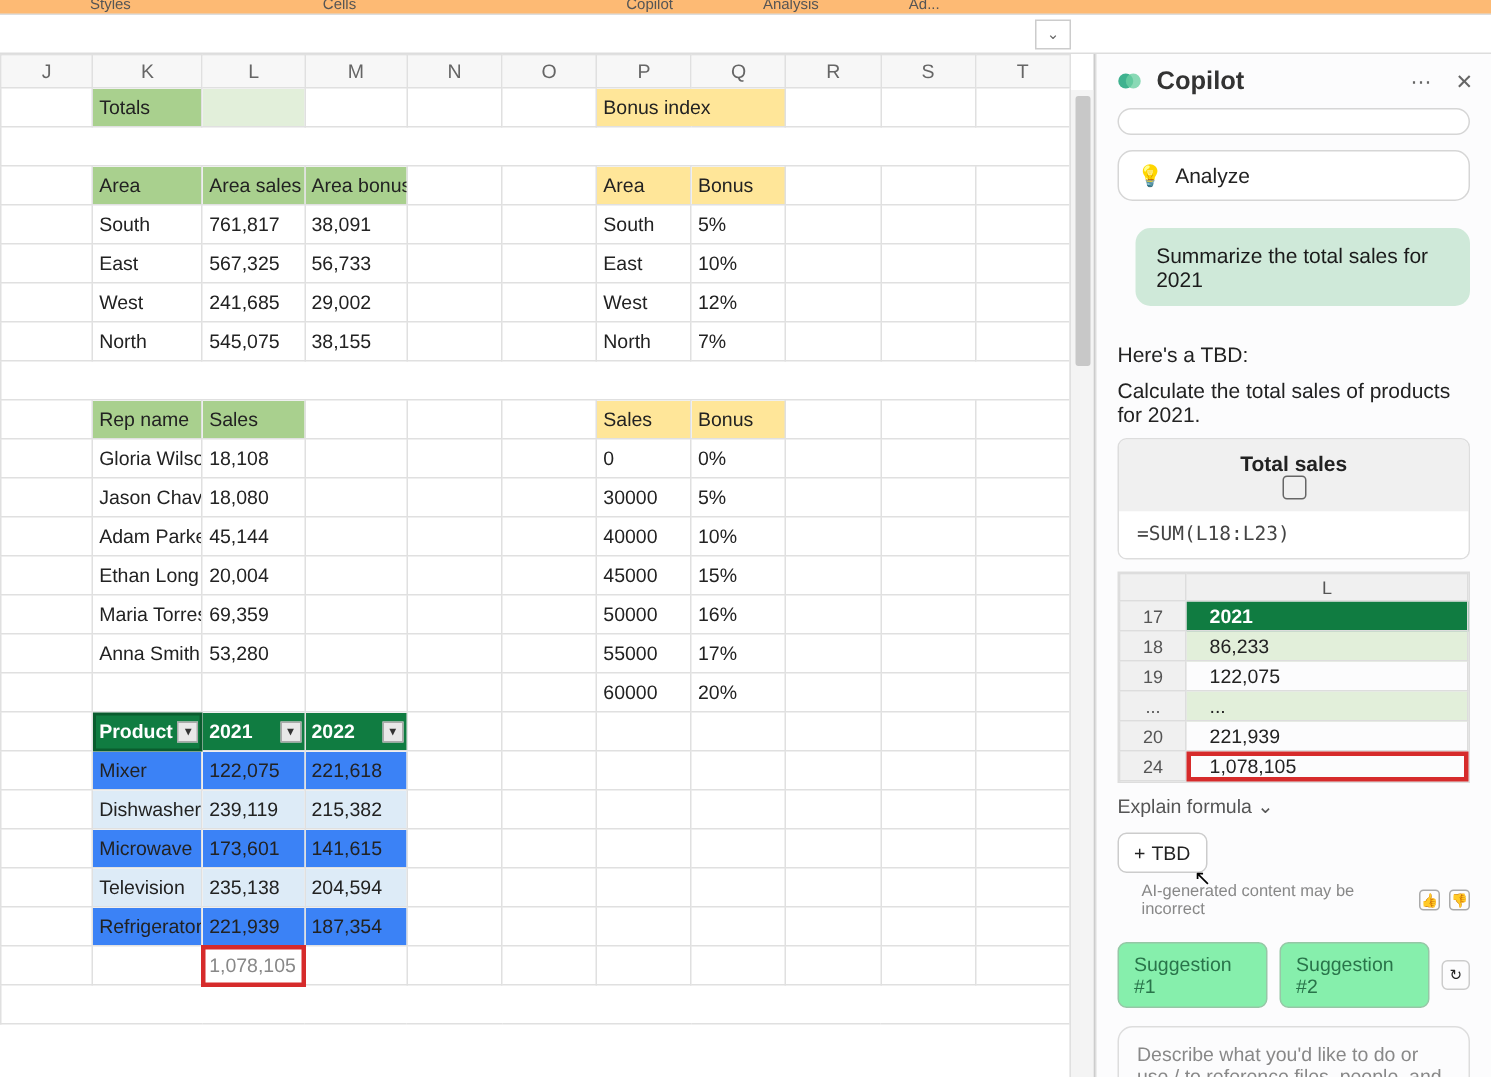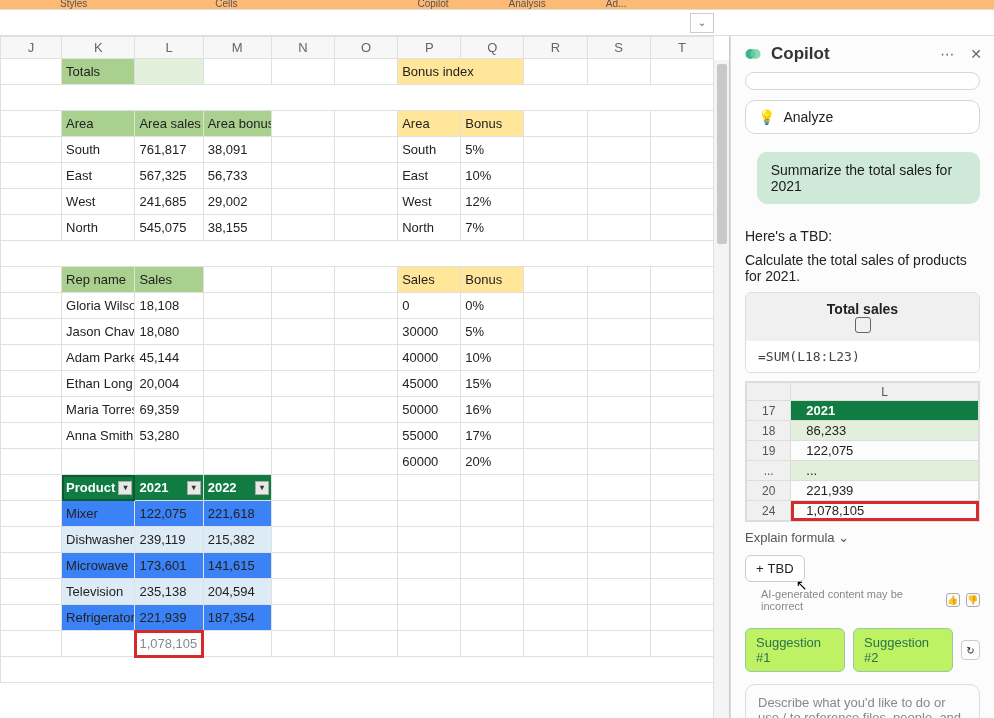--- a/index.html
+++ b/index.html
@@ -271,21 +271,21 @@
 
 .cp-suggestions {
   display: flex;
   gap: 8px;
   margin-top: 16px;
   align-items: center;
   justify-content: flex-end;
 }
 .sug-pill {
   border: 1px solid #96c7a6;
-  background: #bef264;
+  background: #86efac;
   color: #29744a;
   border-radius: 6px;
   padding: 6px 10px;
   font-size: 13px;
   cursor: pointer;
 }
 .sug-more {
   width: 20px; height: 20px;
   border: 1px solid #ccc;
   border-radius: 4px;

